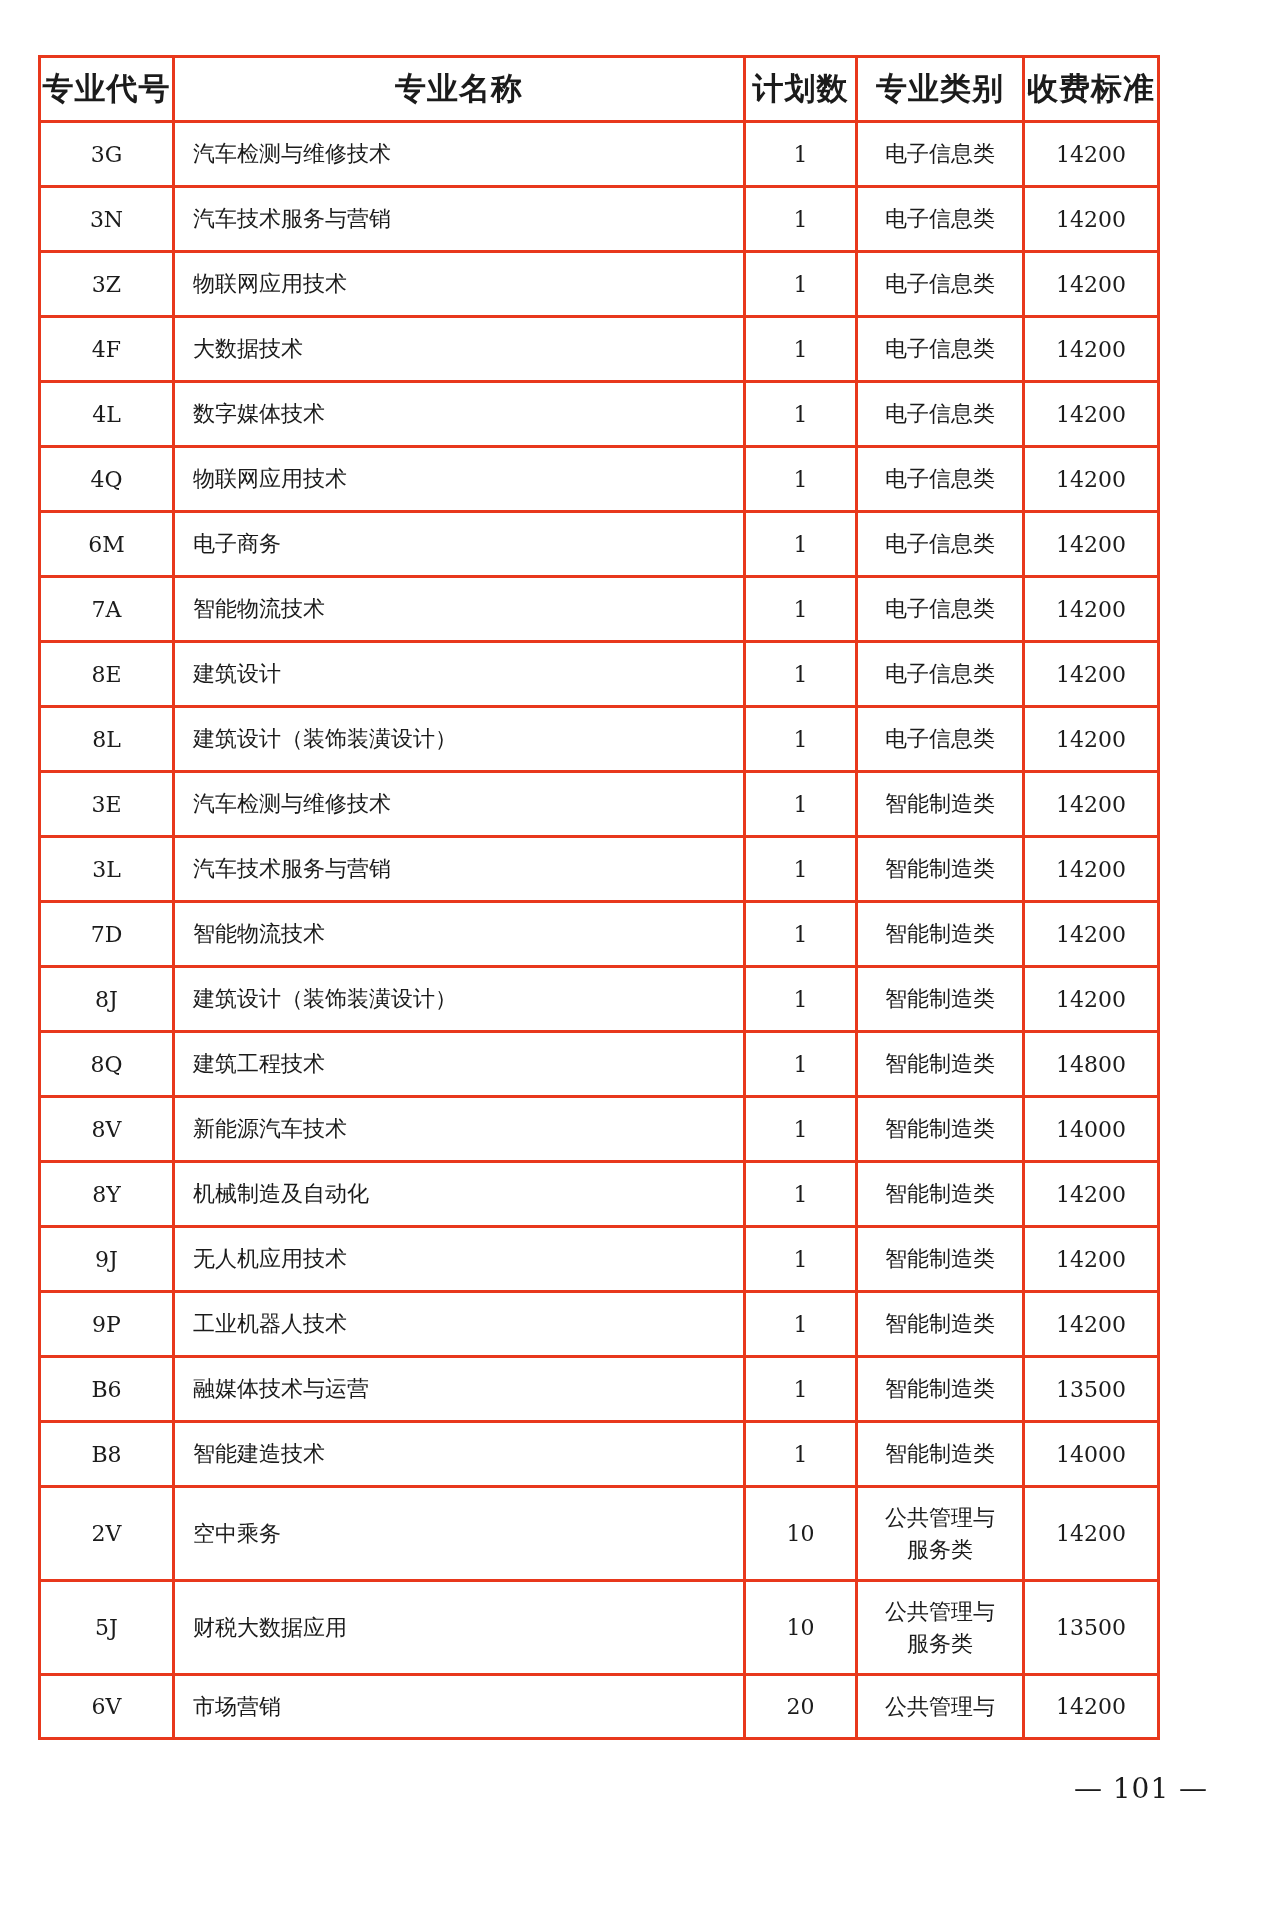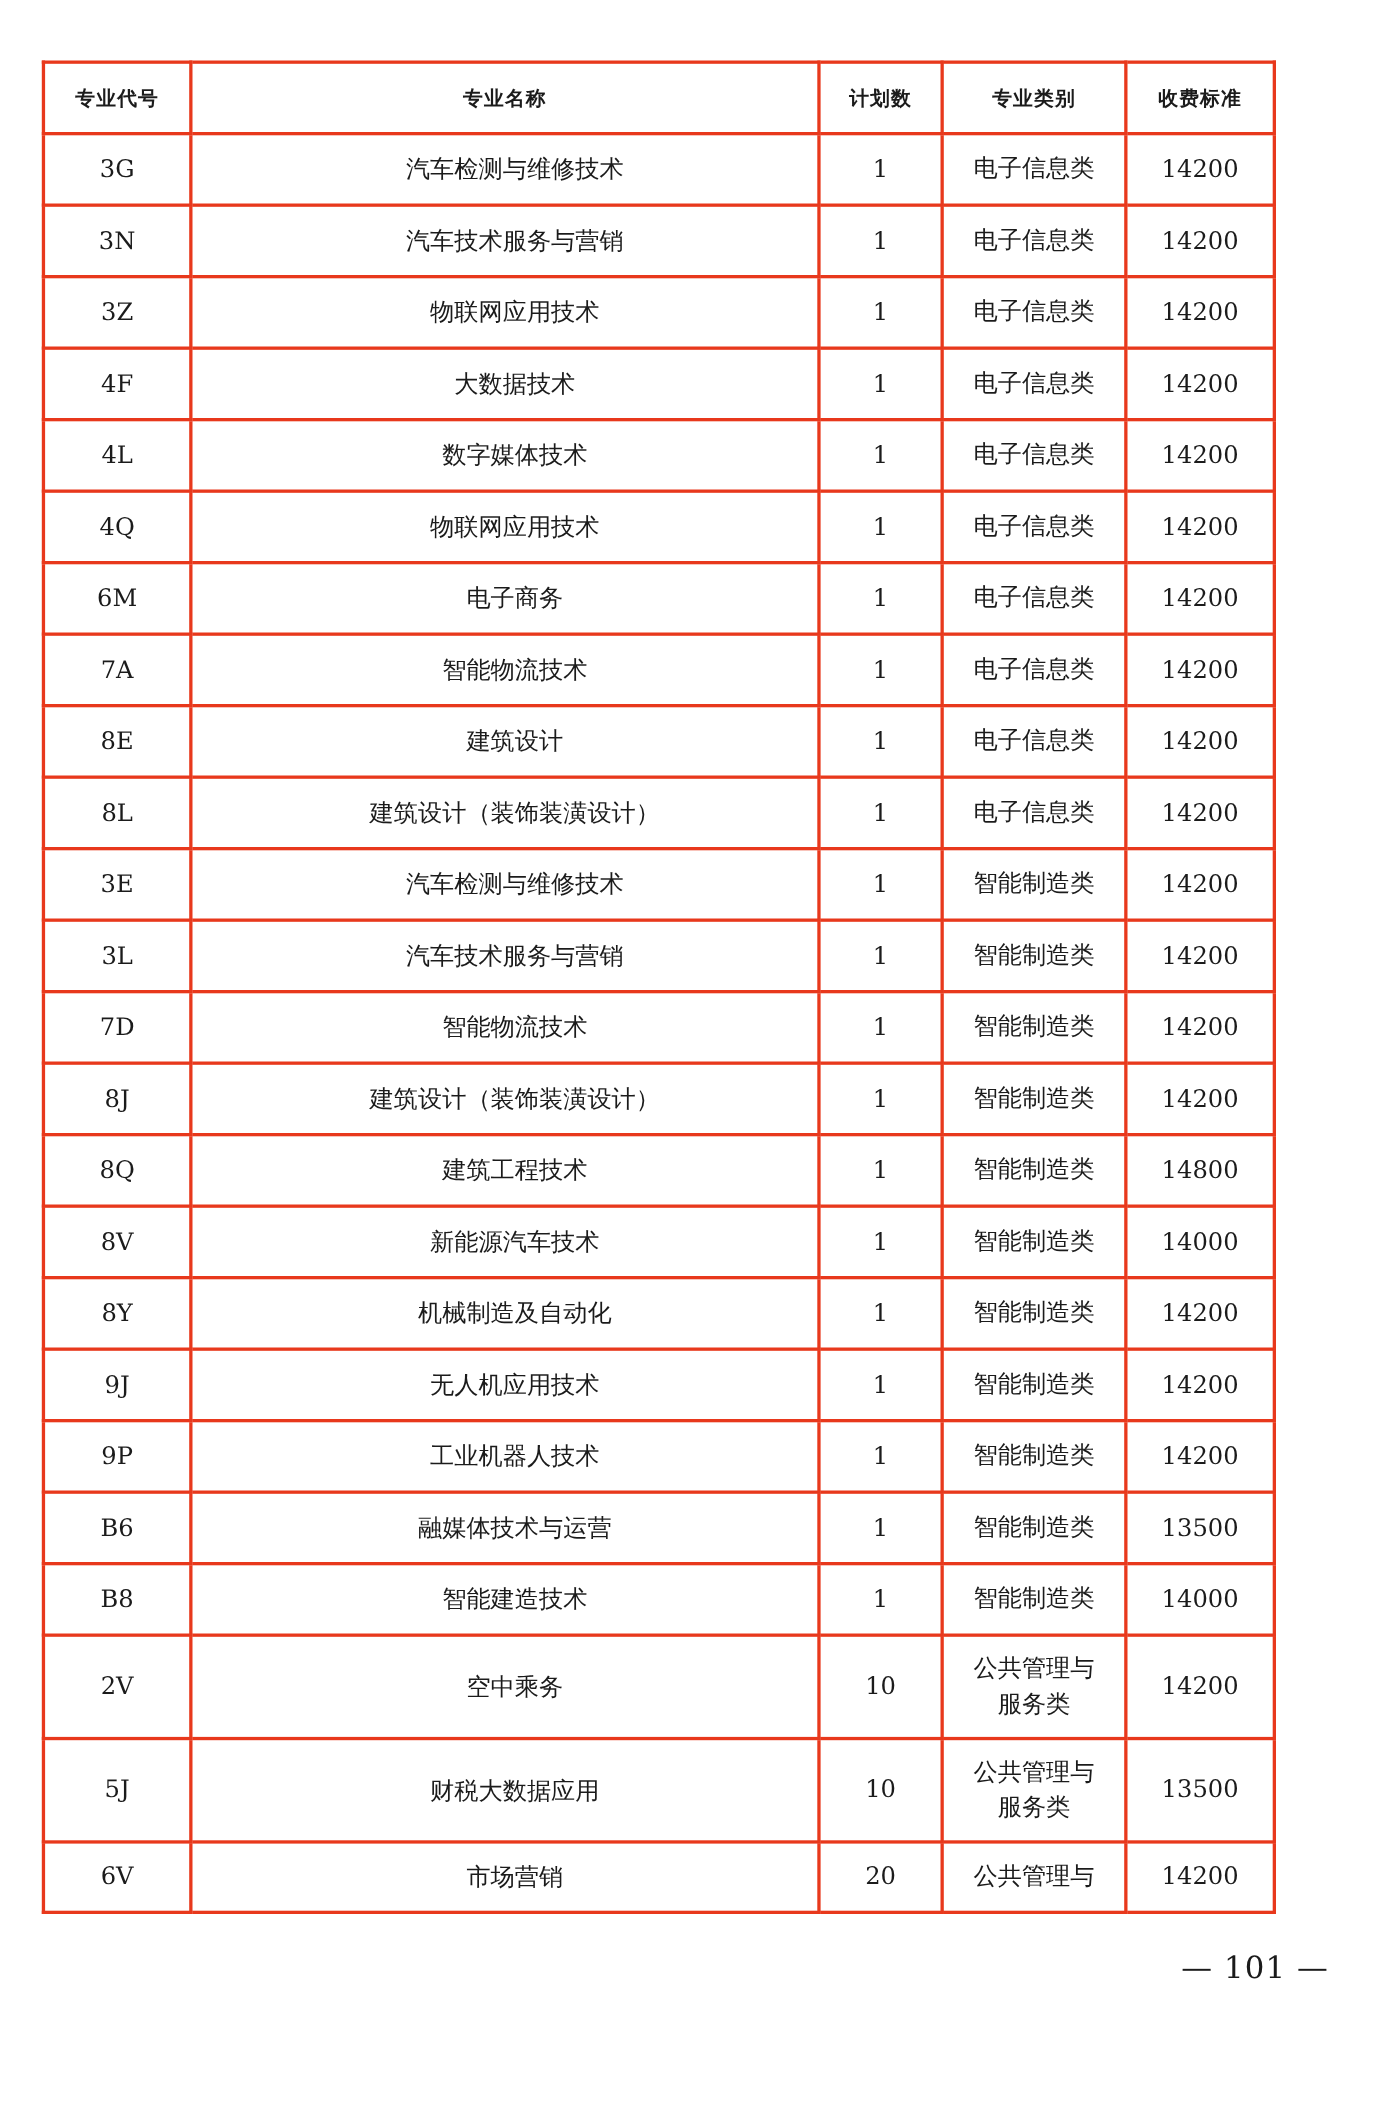--- a/index.html
+++ b/index.html
@@ -27,32 +27,32 @@
   table.fee-table col.c-fee  { width: 135px; }
   table.fee-table th, table.fee-table td {
     border: 3px solid #e8381c;
     text-align: center;
     vertical-align: middle;
     padding: 0;
     overflow: hidden;
   }
   table.fee-table thead tr { height: 65px; }
   table.fee-table th {
-    font-size: 18px;
+    font-size: 31px;
     font-weight: bold;
     letter-spacing: 1px;
   }
   table.fee-table tbody tr { height: 65px; }
   table.fee-table tbody tr.tall { height: 94px; margin-top: 16px; }
   table.fee-table tbody tr:last-child { height: 64px; }
   table.fee-table td {
     font-size: 22px;
   }
   table.fee-table td.name-cell {
-    text-align: center;
+    text-align: left;
     padding-left: 18px;
   }
   table.fee-table td.category-cell {
     white-space: pre-line;
     line-height: 1.45;
   }
   .page-number {
     position: absolute;
     top: 1772px;
     left: 1041px;

